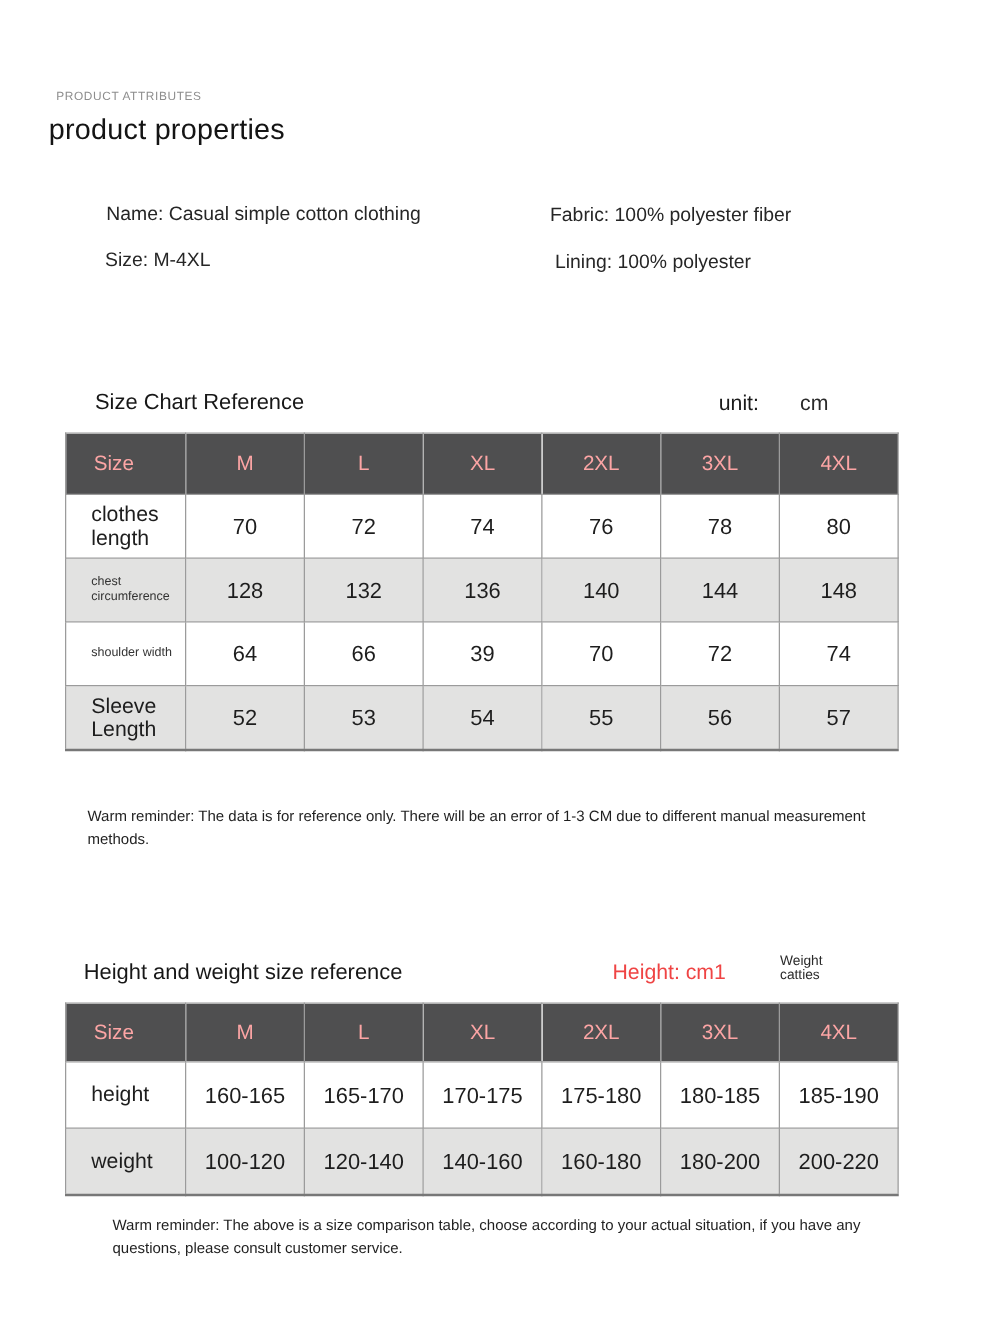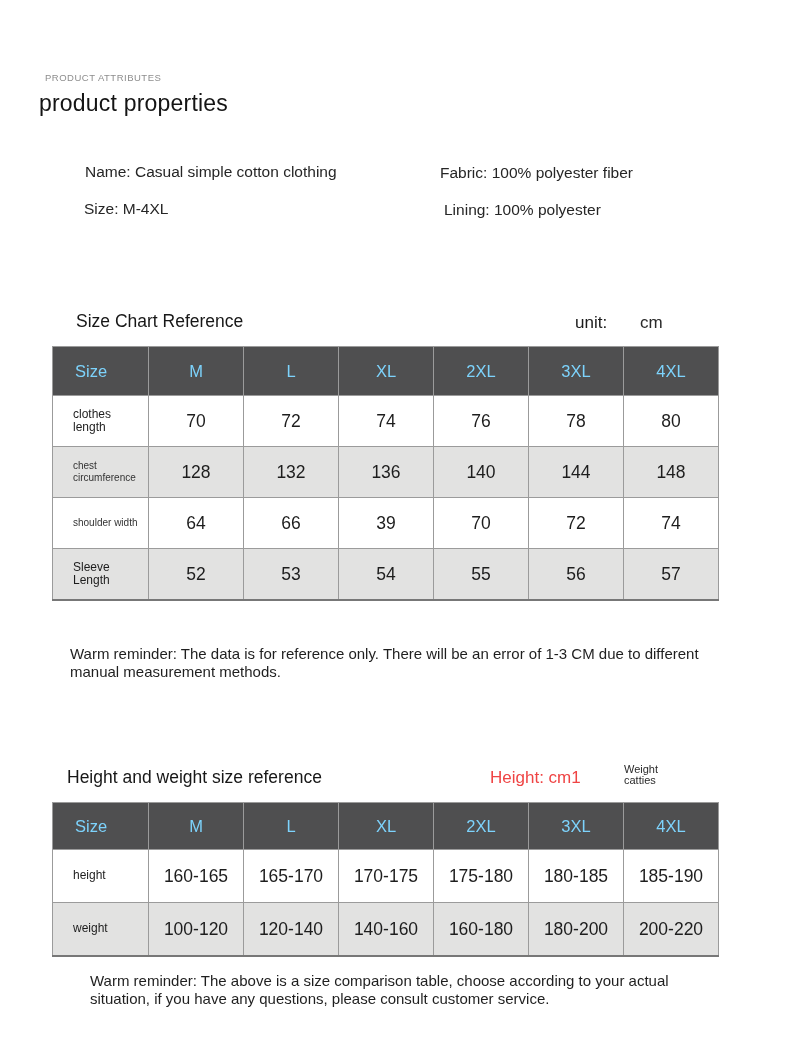--- a/index.html
+++ b/index.html
@@ -37,36 +37,36 @@
   }
 
   .tbl-wrap1{position:absolute;left:52px;top:346px;}
   .tbl-wrap2{position:absolute;left:52px;top:802px;}
   table.size-table{
     border-collapse:collapse;table-layout:fixed;width:666px;
     border-bottom:2px solid #777;
   }
   .size-table th,.size-table td{border:1px solid #9b9b9b;overflow:hidden;}
   .size-table th{
-    background:#4f4f50;color:#7dd3fc;font-weight:400;
+    background:#4f4f50;color:#fca5a5;font-weight:400;
     font-size:16.5px;height:46px;text-align:center;
   }
   .t2 th{height:44px;}
   .size-table th.label-col{text-align:left;padding-left:22px;}
   .size-table td{
     text-align:center;font-size:17.5px;height:48px;color:#1d1d1d;background:#ffffff;
   }
   .t2 td{height:50px;}
   .size-table td.label-col{
-    text-align:left;padding-left:20px;font-size:12px;line-height:1.12;
+    text-align:left;padding-left:20px;font-size:17px;line-height:1.12;
   }
   .size-table td.small-label{font-size:10px;color:#333;line-height:1.2;}
   .size-table tr.alt td{background:#e2e2e1;}
 
-  .reminder{position:absolute;font-size:15px;line-height:17.5px;color:#1f1f1f;}
+  .reminder{position:absolute;font-size:12px;line-height:17.5px;color:#1f1f1f;}
   .rem1{left:70px;top:645px;width:632px;}
   .rem2{left:90px;top:972px;width:640px;}
 </style>
 </head>
 <body>
 
 <div class="page">
 
   <div class="eyebrow">PRODUCT ATTRIBUTES</div>
   <div class="page-title">product properties</div>

